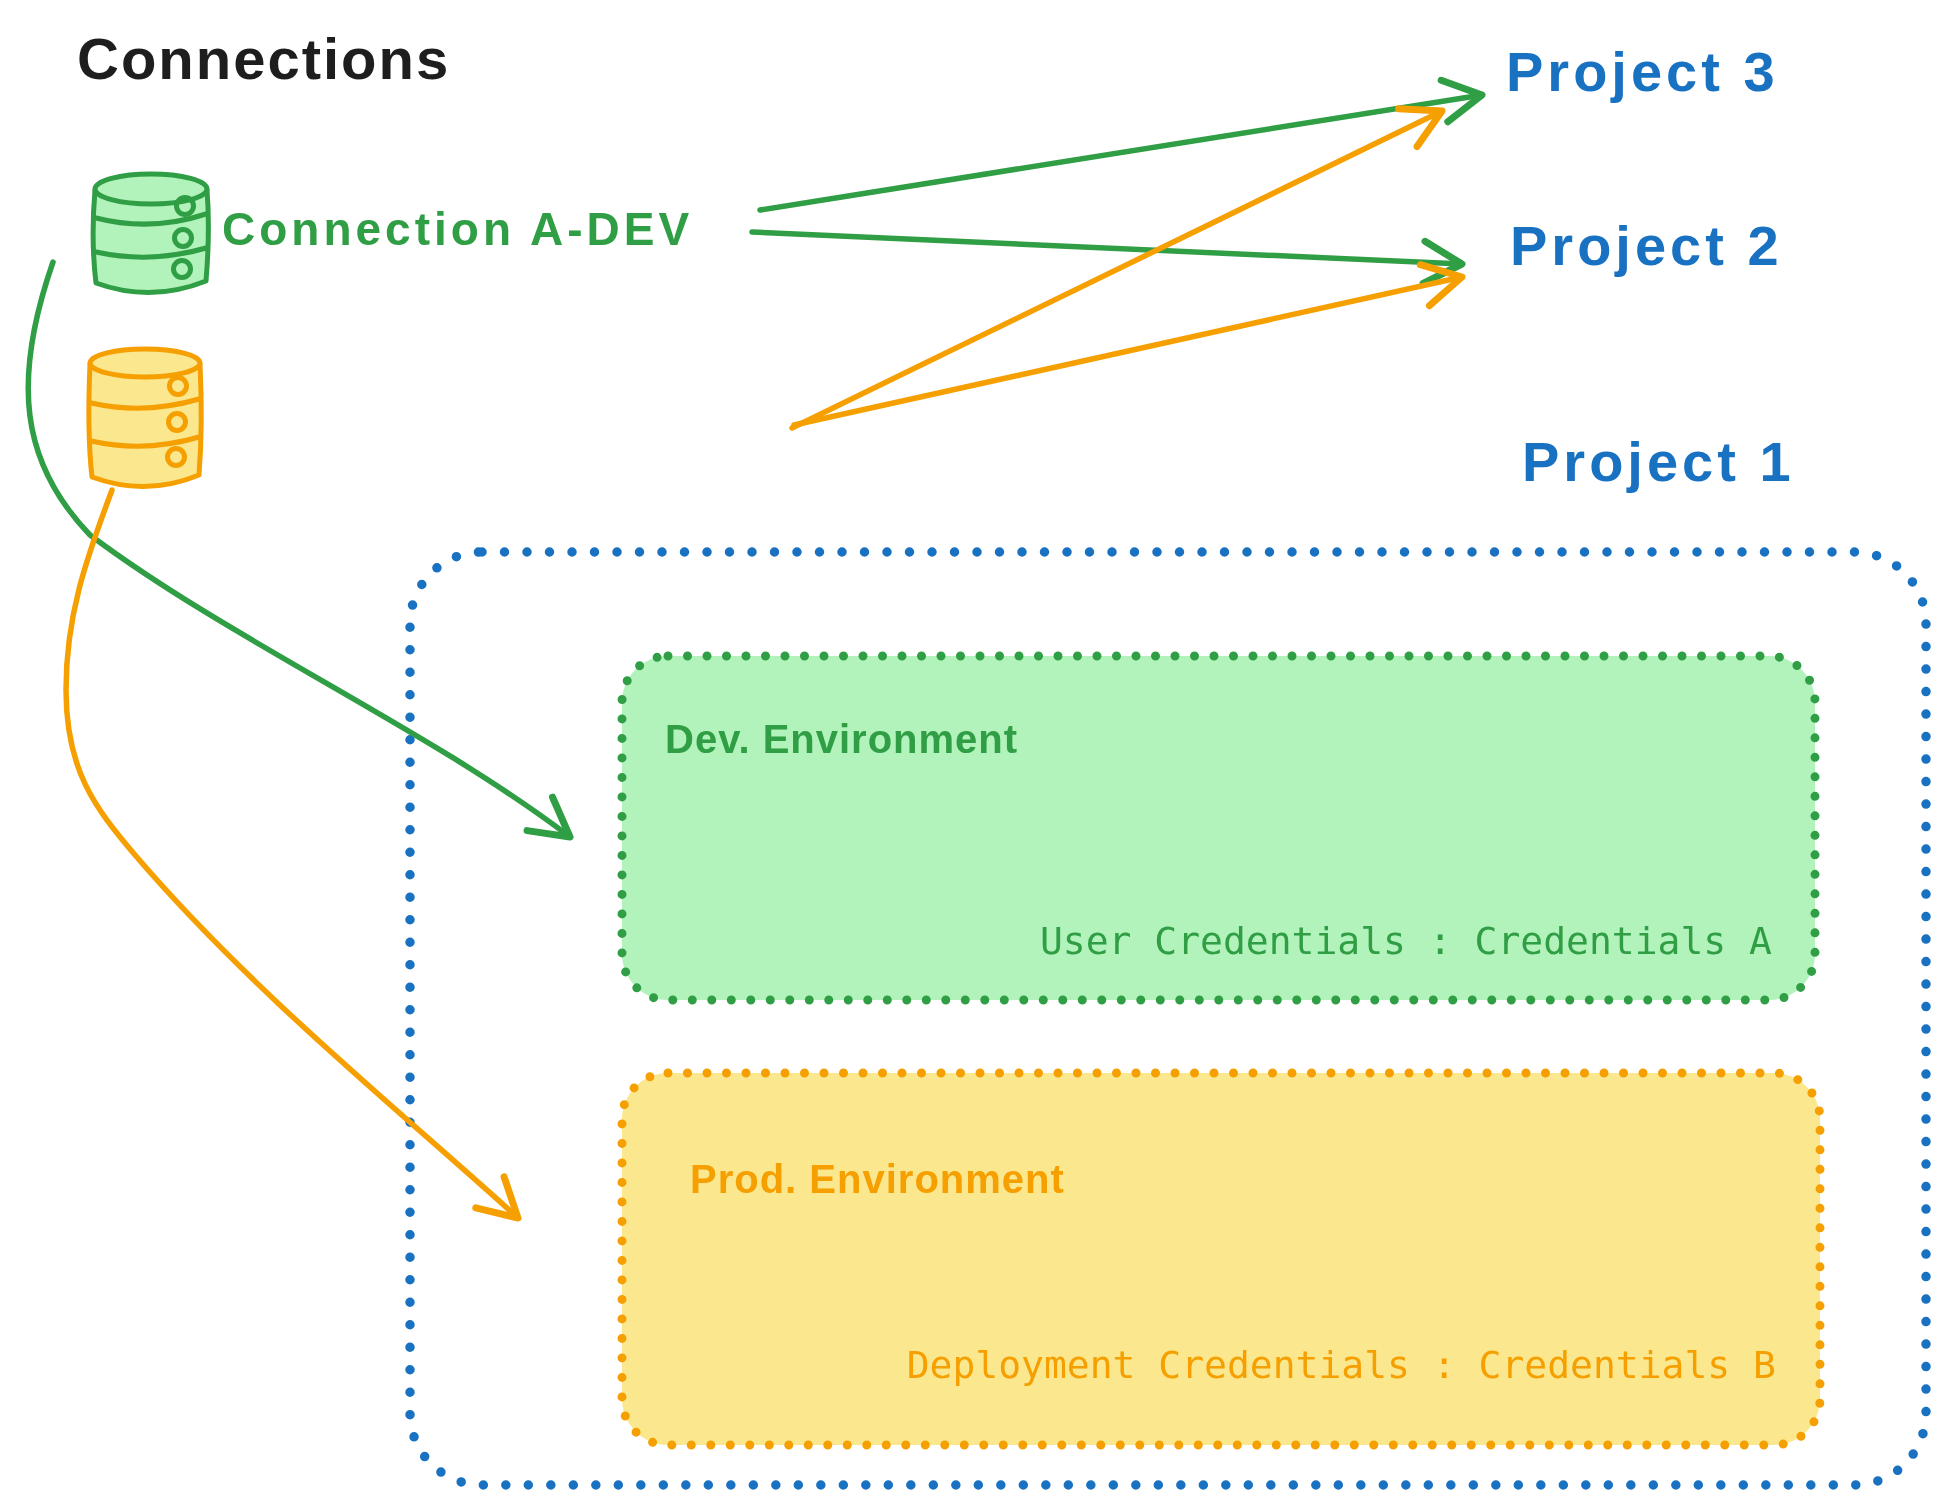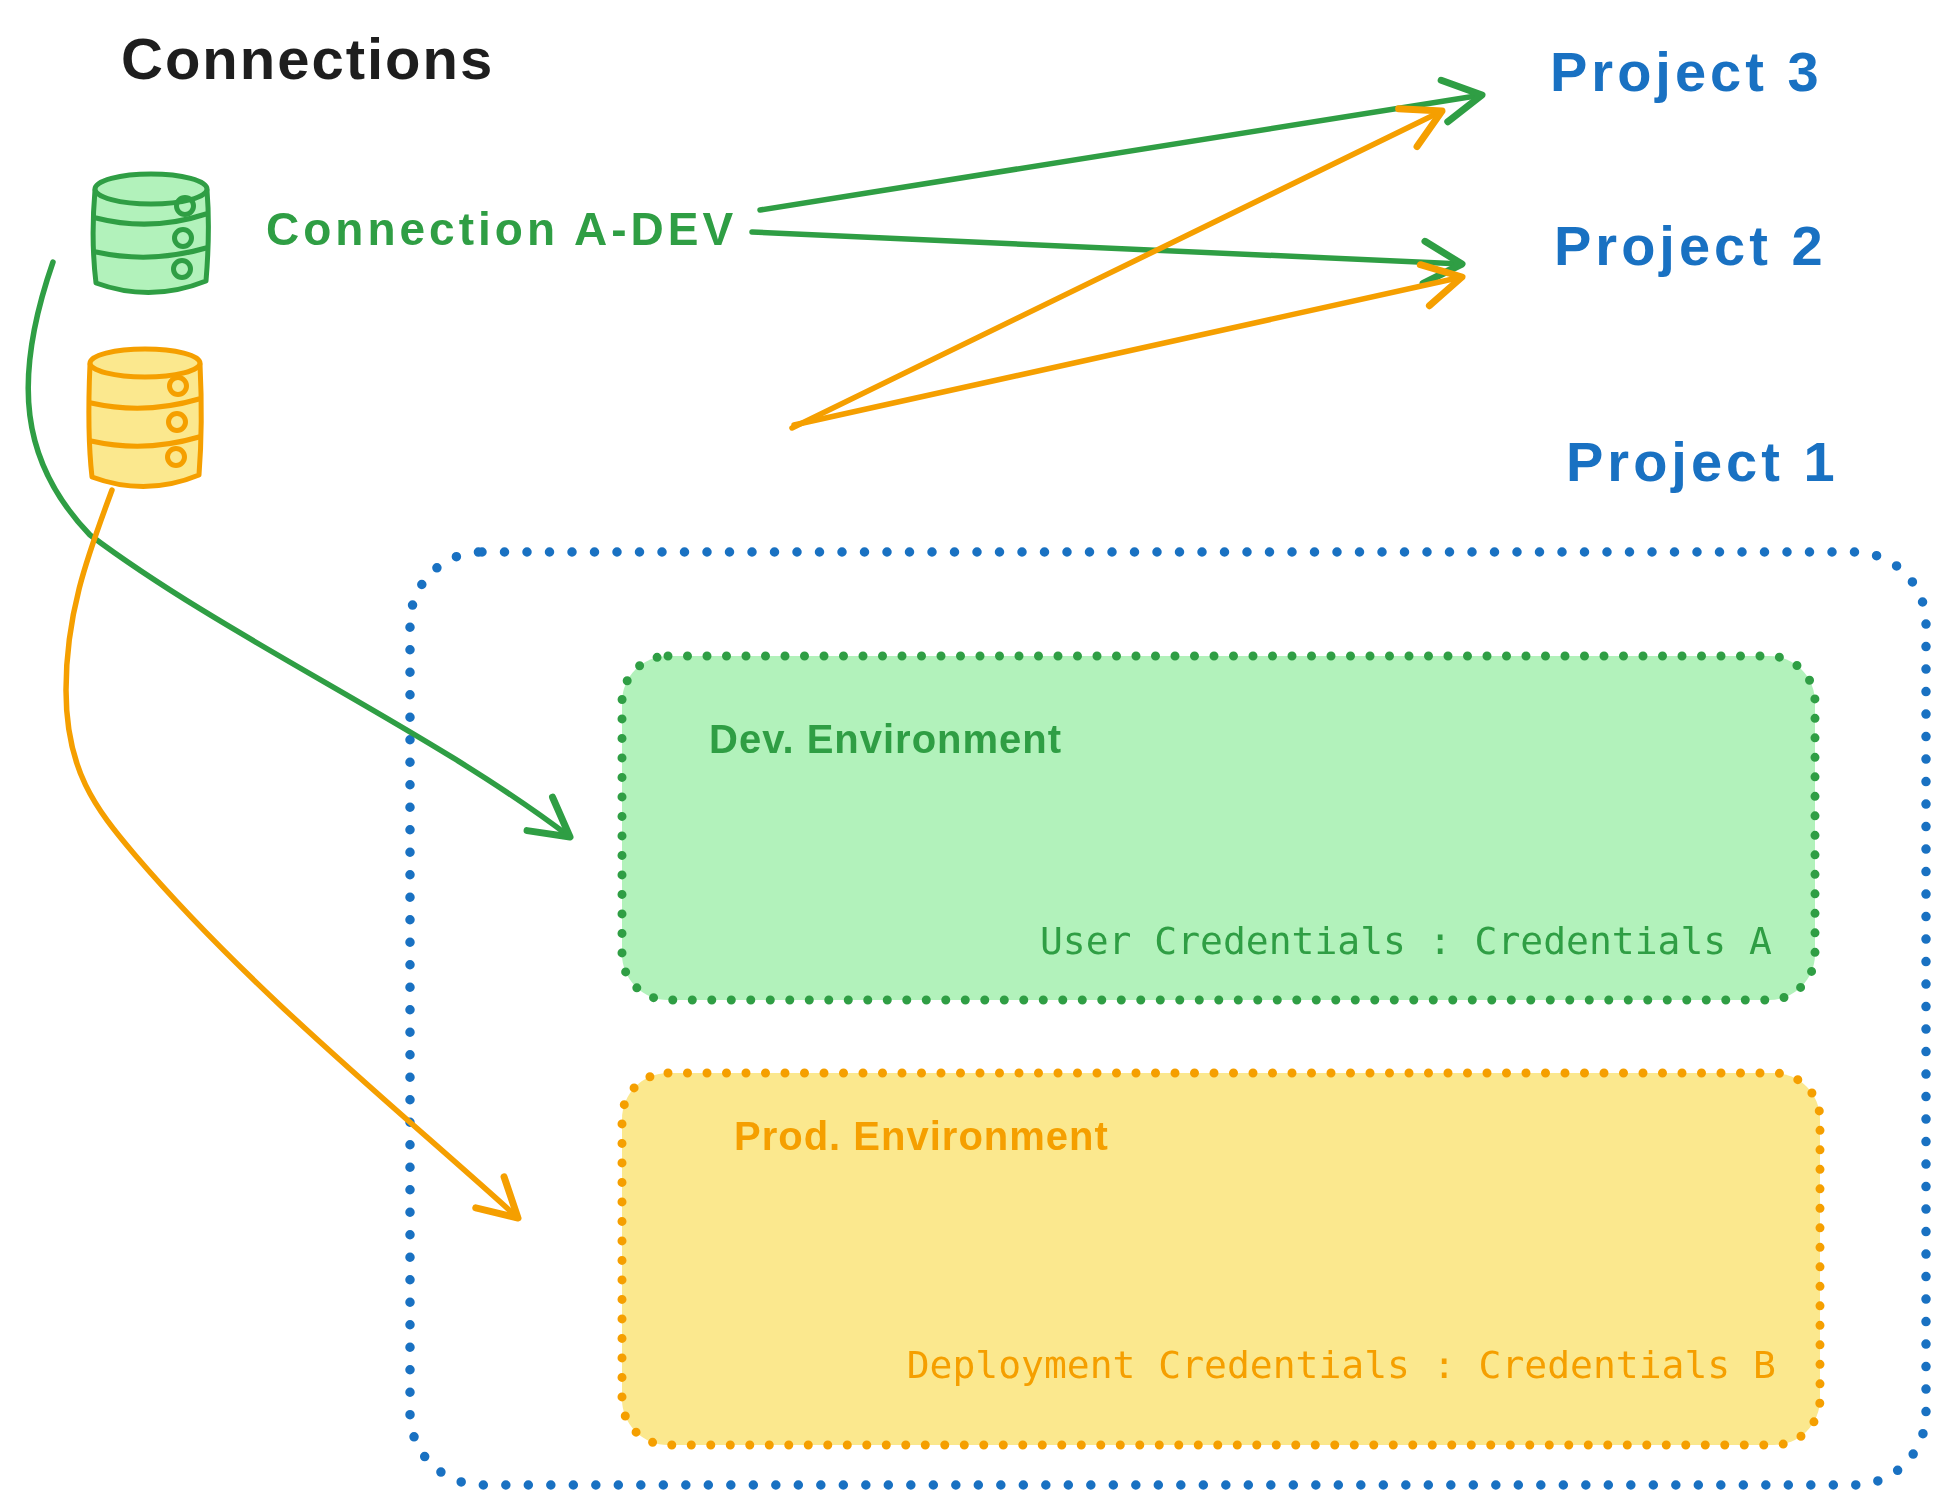--- a/index.html
+++ b/index.html
@@ -22,21 +22,20 @@
     position: absolute;
     left: 0; top: 0;
     width: 1948px;
     height: 1506px;
   }
   .lbl {
     position: absolute;
     white-space: nowrap;
     line-height: 1.15;
     user-select: none;
-    margin-left: 44px;
   }
   .hand { font-weight: 600; letter-spacing: 2px; }
   .c-black  { color: var(--black); }
   .c-green  { color: var(--green); }
   .c-orange { color: var(--orange); }
   .c-blue   { color: var(--blue); }
   .mono {
     font-family: "DejaVu Sans Mono", monospace;
     font-weight: normal;
     letter-spacing: 0;
@@ -117,17 +116,17 @@
   <div class="lbl hand project-lbl c-blue" style="left:1506px; top:40px;">Project 3</div>
 
   <div class="lbl hand project-lbl c-blue" style="left:1510px; top:214px;">Project 2</div>
 
   <div class="lbl hand project-lbl c-blue" style="left:1522px; top:430px;">Project 1</div>
 
   <div class="lbl hand env-title c-green" style="left:665px; top:716px;">Dev. Environment</div>
 
   <div class="lbl mono cred-lbl c-green" style="right:176px; top:920px;">User Credentials : Credentials A</div>
 
-  <div class="lbl hand env-title c-orange" style="left:690px; top:1113px;">Prod. Environment</div>
+  <div class="lbl hand env-title c-orange" style="left:690px; top:1156px;">Prod. Environment</div>
 
   <div class="lbl mono cred-lbl c-orange" style="right:172px; top:1344px;">Deployment Credentials : Credentials B</div>
 
 </div>
 
 </body></html>

